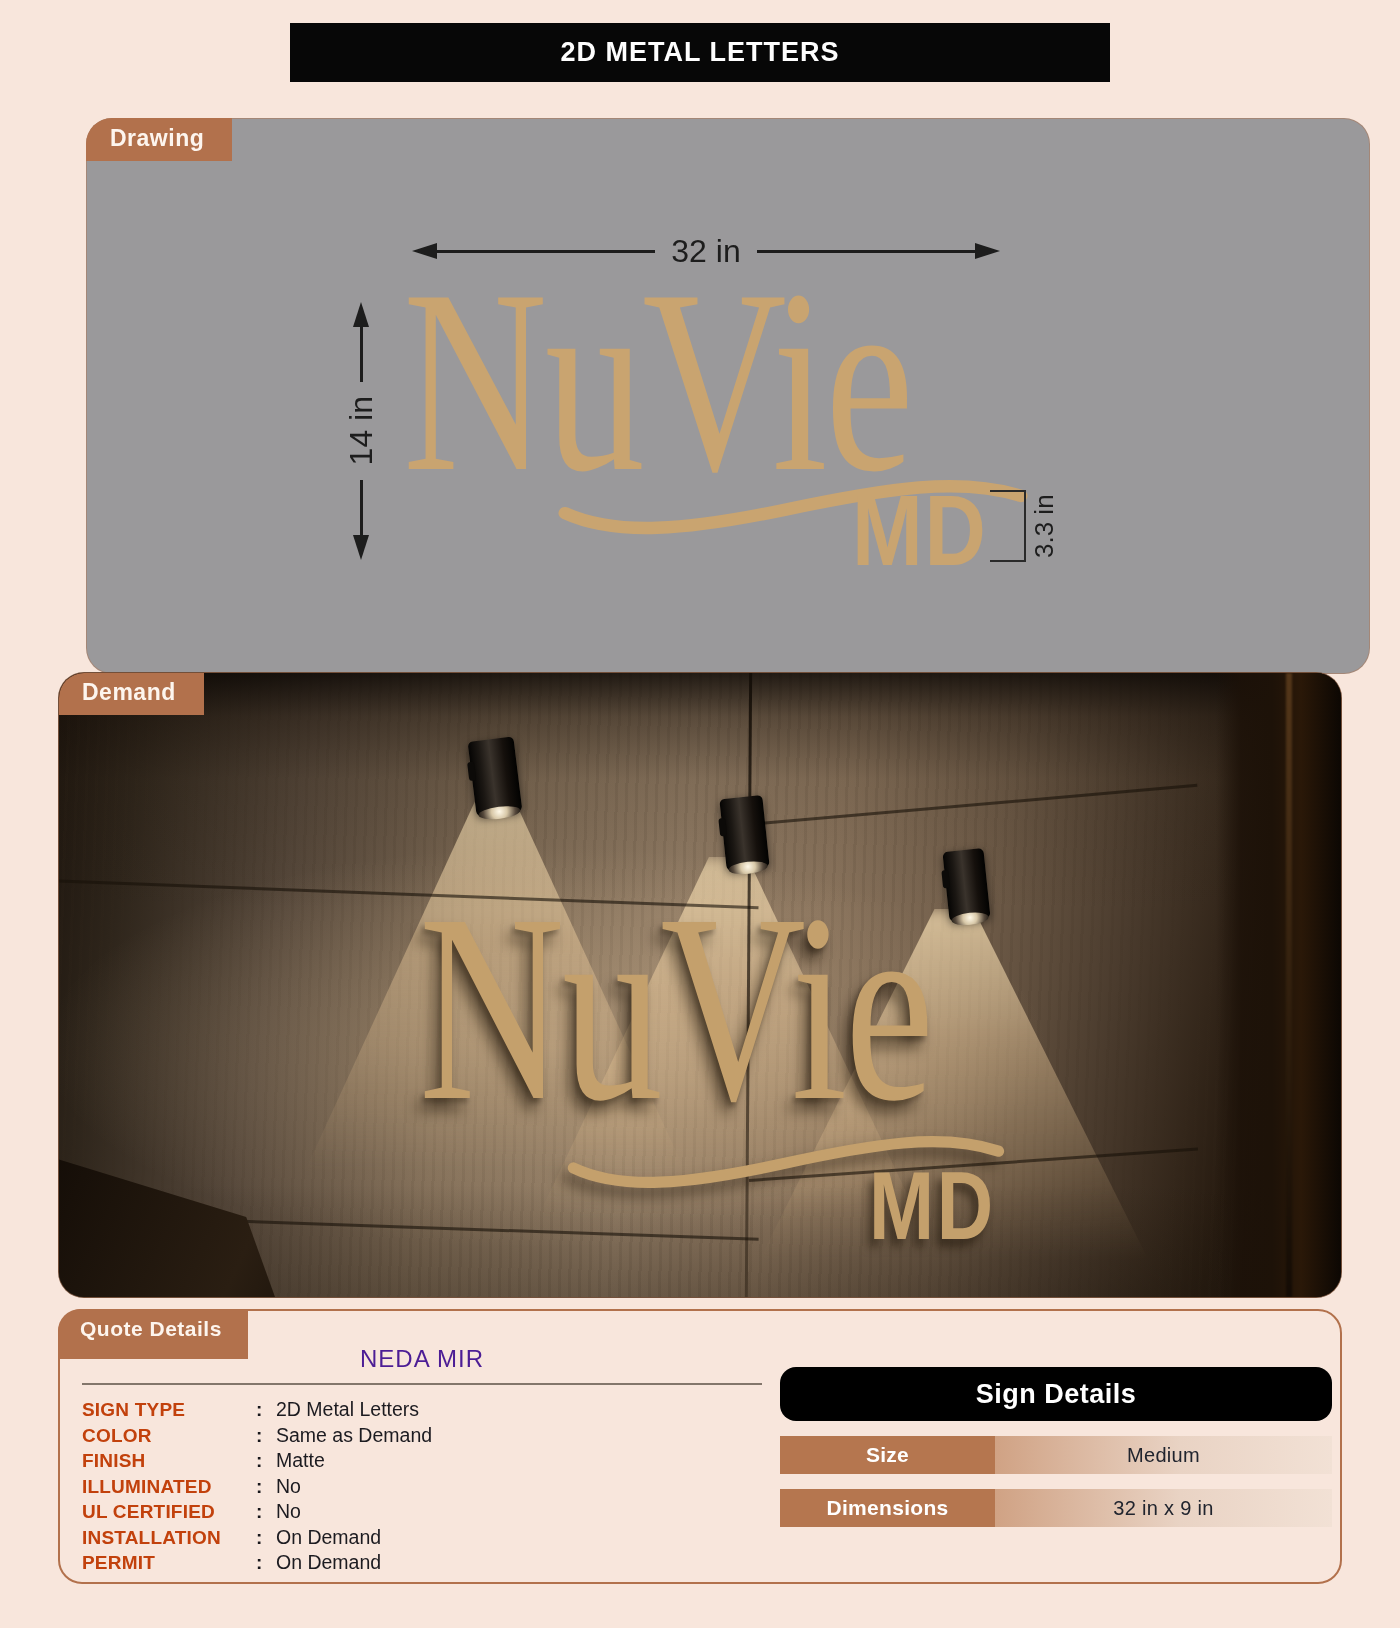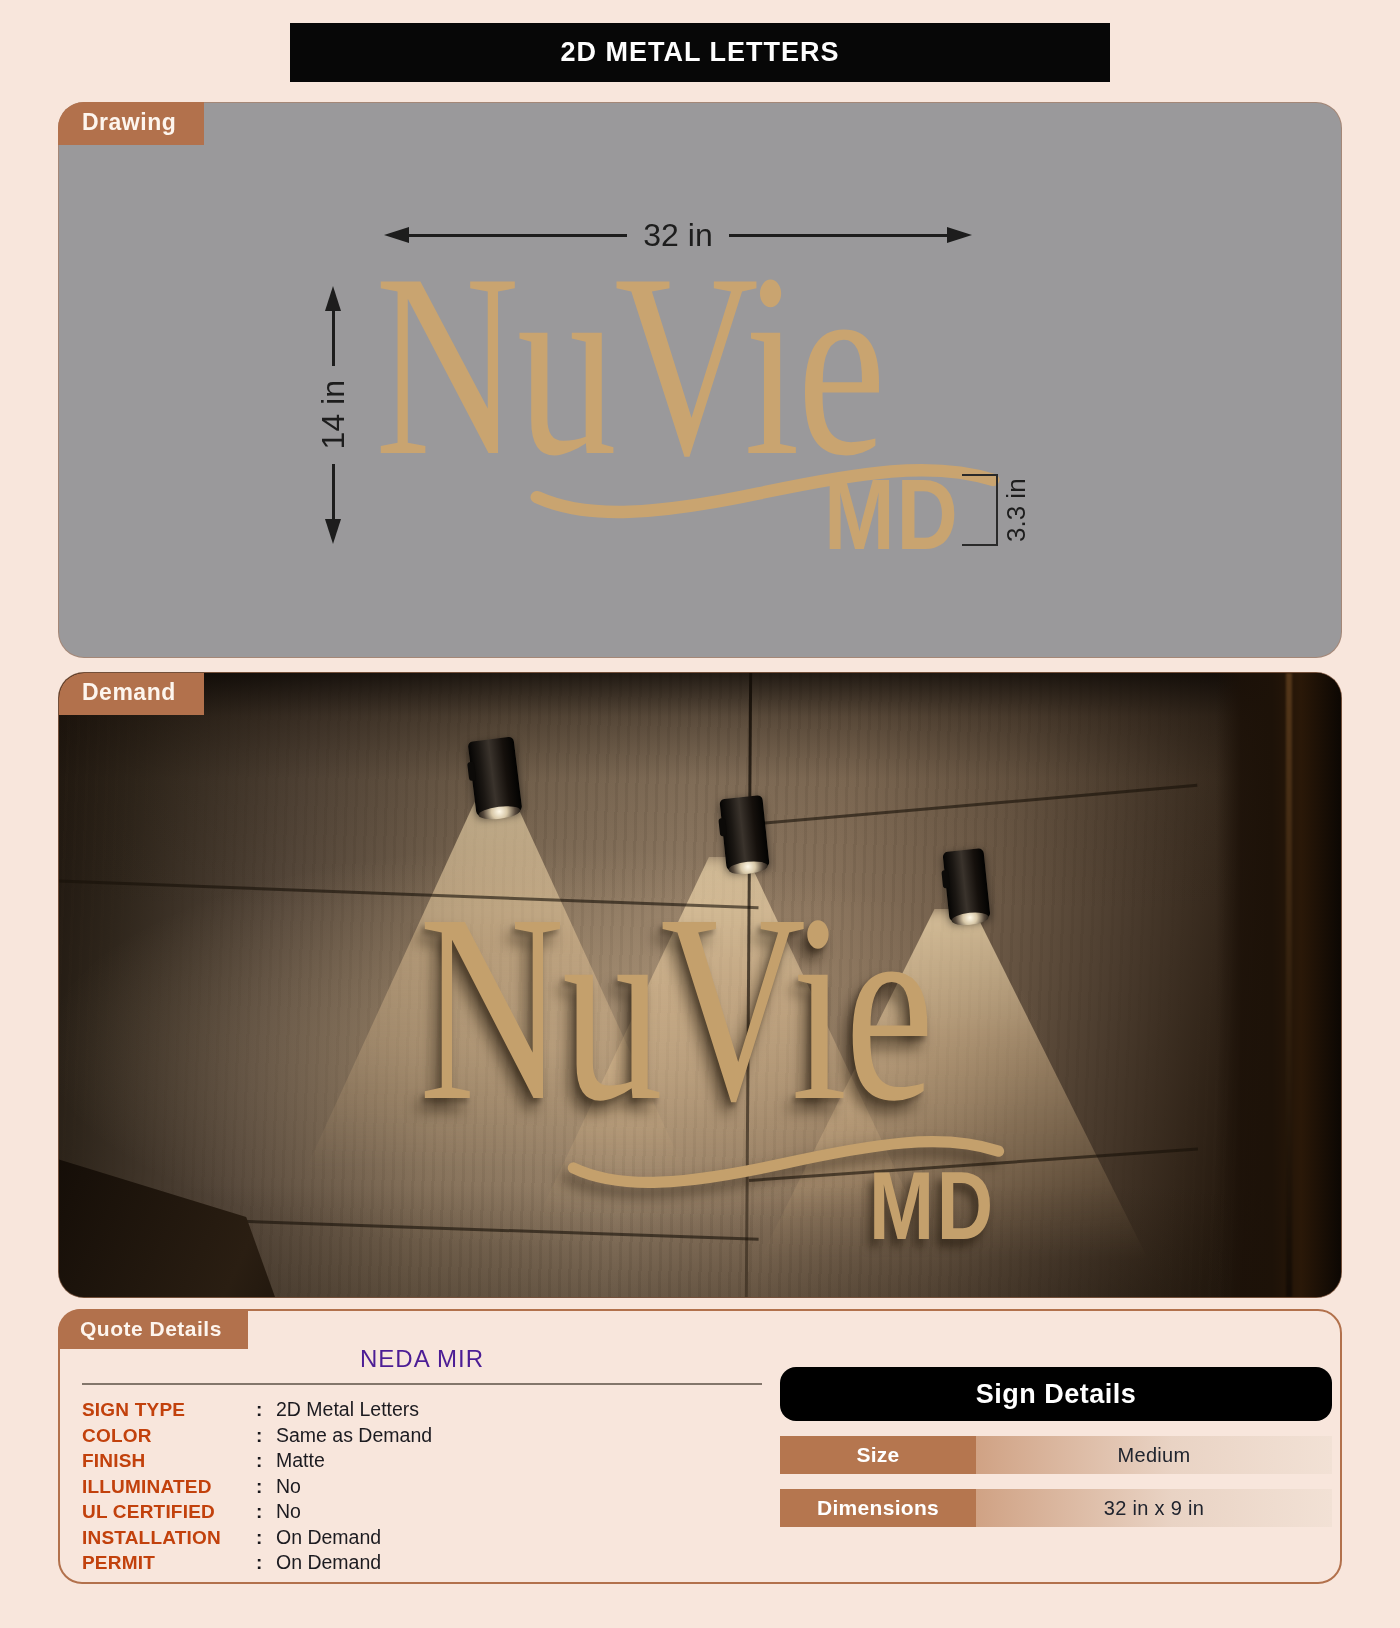--- a/index.html
+++ b/index.html
@@ -13,21 +13,21 @@
   
   .title-bar {
     position:absolute; top:23px; left:50%; transform:translateX(-50%);
     width:820px; height:59px; background:#070707; color:#fefefe;
     display:flex; align-items:center; justify-content:center;
     font-size:27px; font-weight:bold; letter-spacing:1px;
   }
 
   
   .panel { position:absolute; left:58px; width:1284px; border-radius:26px; }
-  .drawing-panel { top:102px; height:556px; background:#9a999b; border:1px solid rgba(178,113,76,.45); }
+  .drawing-panel { top:118px; height:556px; background:#9a999b; border:1px solid rgba(178,113,76,.45);margin-left:28px; }
   .mockup-panel  { top:672px; height:626px; background:#40342a; border:1px solid rgba(178,113,76,.45); overflow:hidden; }
 
   .tag {
     position:absolute; top:-1px; left:-1px; z-index:30;
     background:#b2714c; color:#fdf5ee; font-weight:bold; font-size:23px;
     padding:7px 28px 9px 24px; border-radius:26px 0 0 0; letter-spacing:.5px;
   }
 
   
   .dim-h {
@@ -142,41 +142,41 @@
     position:absolute; left:810px; top:484px; font-weight:bold; font-size:92px; line-height:1;
     color:#c4a06c; letter-spacing:3px; transform:scale(0.85,1.05); transform-origin:left top;
     text-shadow:-6px 8px 10px rgba(25,16,6,.55);
   }
 
   
   .quote-panel {
     position:absolute; left:58px; top:1309px; width:1284px; height:275px;
     border:2px solid #b2714c; border-radius:24px;
   }
-  .quote-tag { border-radius:22px 0 0 0; top:-2px; left:-2px; font-size:21px; padding:8px 26px 8px 22px; }
+  .quote-tag { border-radius:22px 0 0 0; top:-2px; left:-2px; font-size:21px; padding:8px 26px 18px 22px; }
 
   .q-left { position:absolute; left:22px; top:34px; width:680px; }
   .customer { text-align:center; font-size:24px; font-weight:normal; letter-spacing:1px; color:#4c1d95; }
   .q-divider { margin-top:10px; height:2px; background:#6e6157; opacity:.85; }
   .q-rows { margin-top:12px; }
   .q-row { display:flex; align-items:baseline; line-height:24.5px; font-size:19px; }
   .q-label { width:174px; font-weight:bold; letter-spacing:.2px; color:#c2410c; }
   .q-colon { width:20px; font-weight:bold; }
   .q-value { font-size:19.5px; color:#1c1b20; }
 
   .sign-details { position:absolute; left:720px; top:56px; width:552px; }
   .sd-header {
     height:54px; background:#000; border-radius:16px; color:#fff;
     display:flex; align-items:center; justify-content:center;
     font-size:27px; font-weight:bold; letter-spacing:.5px;
   }
   .sd-row { display:flex; height:38px; margin-top:15px; }
   .sd-row:first-of-type { margin-top:12px; }
   .sd-label {
-    width:196px; background:#b5764f; color:#fff; font-weight:bold; font-size:21px;
+    width:215px; background:#b5764f; color:#fff; font-weight:bold; font-size:21px;
     display:flex; align-items:center; justify-content:center; letter-spacing:.3px;
   }
   .sd-value {
     flex:1; background:linear-gradient(90deg,#d0a284 0%,#e9d3c4 55%,#f2e1d5 100%);
     color:#20242e; font-weight:normal; font-size:20px;
     display:flex; align-items:center; justify-content:center; letter-spacing:.3px;
   }
 </style>
 </head>
 <body>

